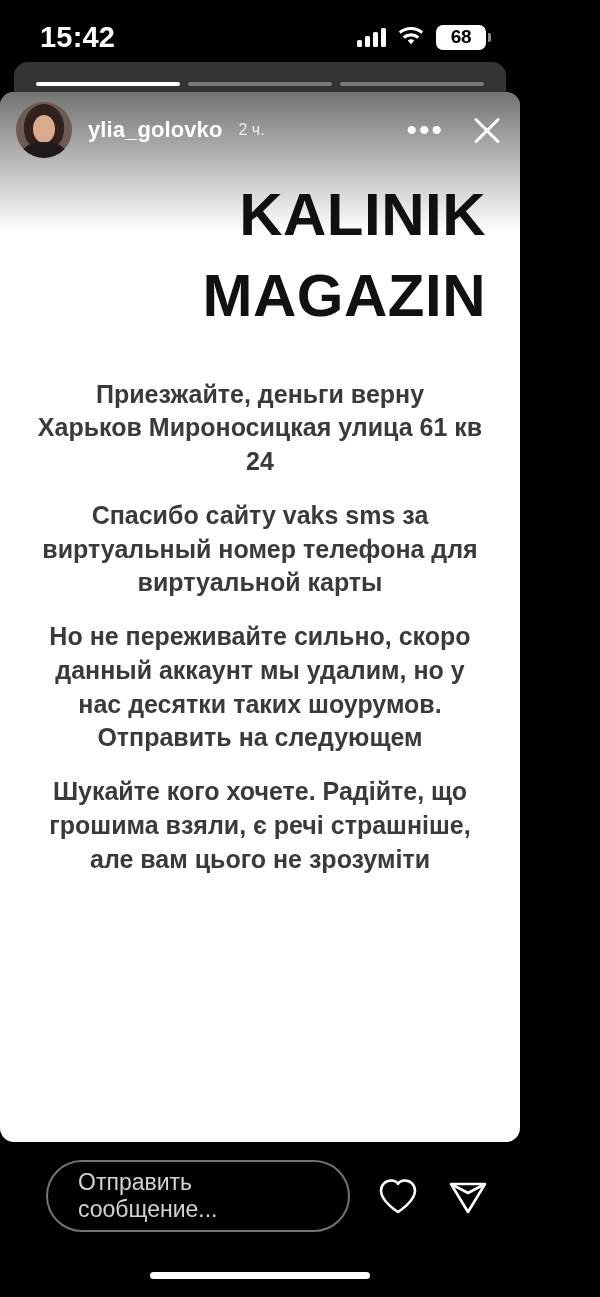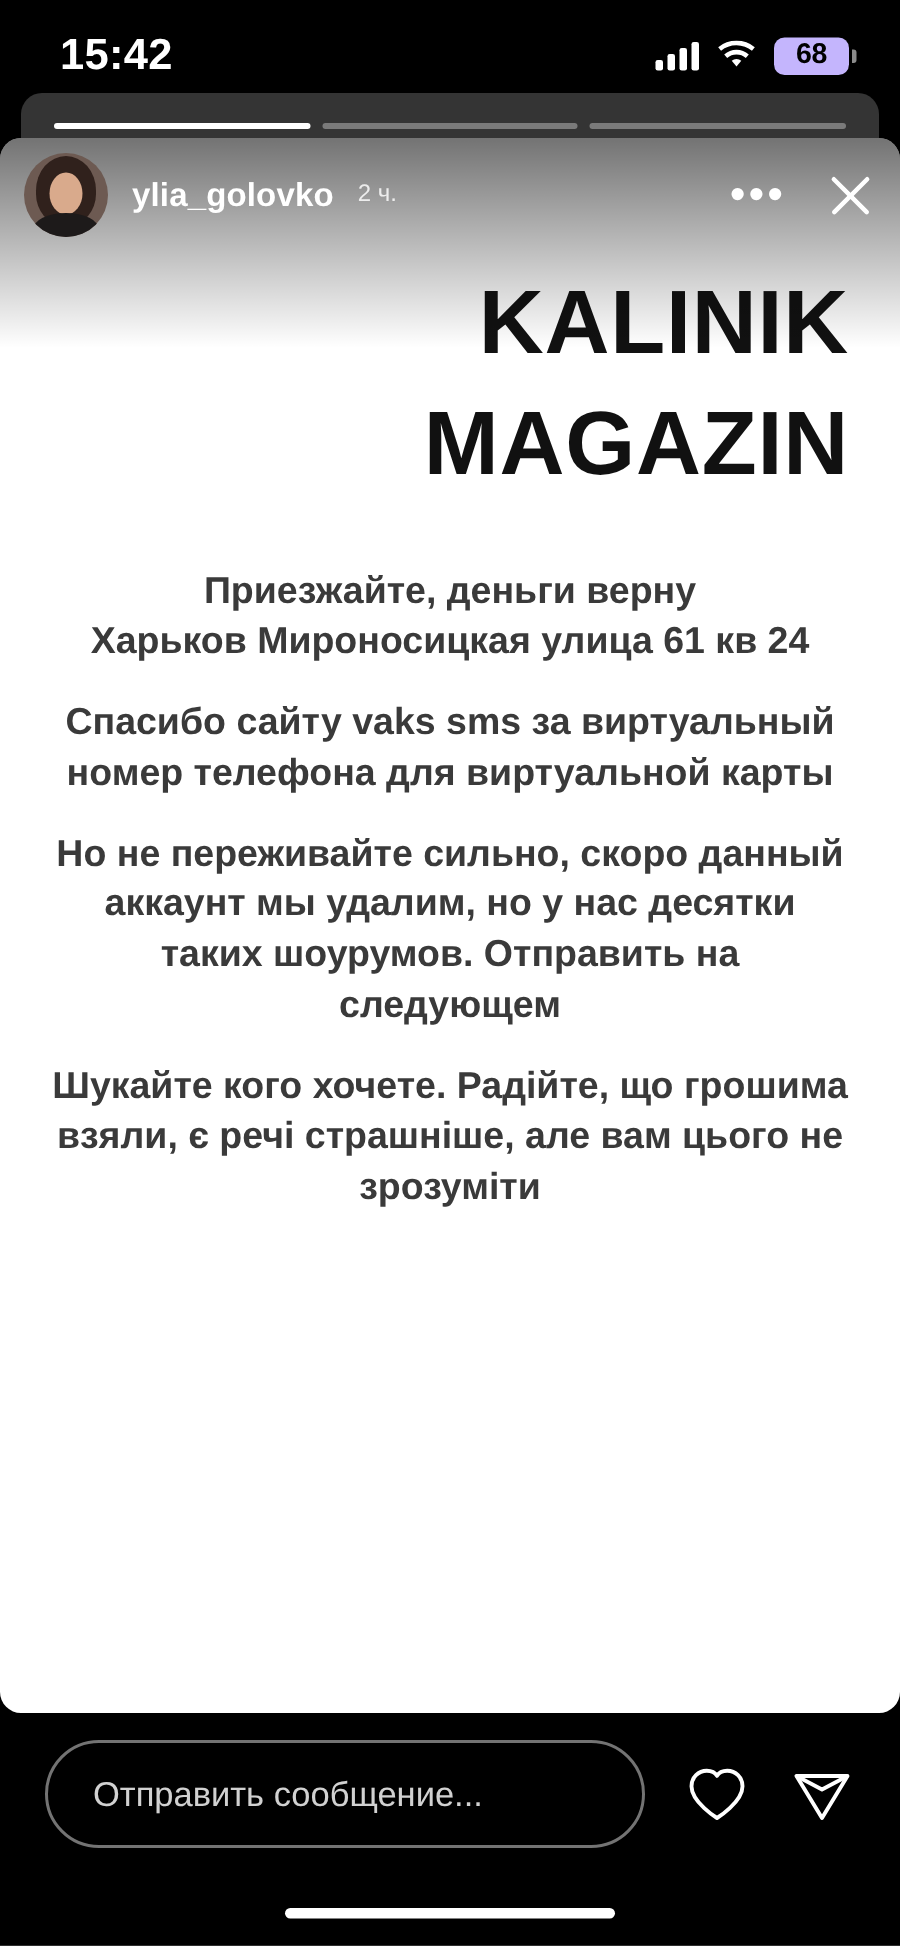--- a/index.html
+++ b/index.html
@@ -9,21 +9,21 @@
   }
   body {
     width: 600px;
     height: 1297px;
     overflow: hidden;
     font-family: "Liberation Sans", sans-serif;
     -webkit-font-smoothing: antialiased;
   }
   .phone {
     position: relative;
-    width: 600px;
+    width: 520px;
     height: 1297px;
     background: #000;
     overflow: hidden;
   }
 
   
   .status-bar {
     position: absolute;
     top: 0; left: 0; right: 0;
     height: 74px;
@@ -60,21 +60,21 @@
   .sig i:nth-child(1) { height: 7px; }
   .sig i:nth-child(2) { height: 11px; }
   .sig i:nth-child(3) { height: 15px; }
   .sig i:nth-child(4) { height: 19px; }
   .wifi { width: 26px; height: 20px; }
   .battery {
     position: relative;
     width: 50px;
     height: 25px;
     border-radius: 7px;
-    background: #c4b5fd;
+    background: #ffffff;
     display: flex;
     align-items: center;
     justify-content: center;
   }
   .battery .cap {
     position: absolute;
     right: -5px;
     top: 8px;
     width: 3px;
     height: 9px;
@@ -267,21 +267,21 @@
     line-height: 1.35;
     color: #3a3a3a;
     margin: 0;
   }
   .blocks { margin-top: 46px; }
   .blocks .para + .para { margin-top: 20px; }
 
   
   .bottom-bar {
     position: absolute;
-    left: 0; right: 0;
+    left: 16px; right: 0;
     bottom: 58px;
     height: 86px;
     display: flex;
     align-items: center;
     padding: 0 30px;
     box-sizing: border-box;
     gap: 26px;
     z-index: 20;
   }
   .msg-input {

